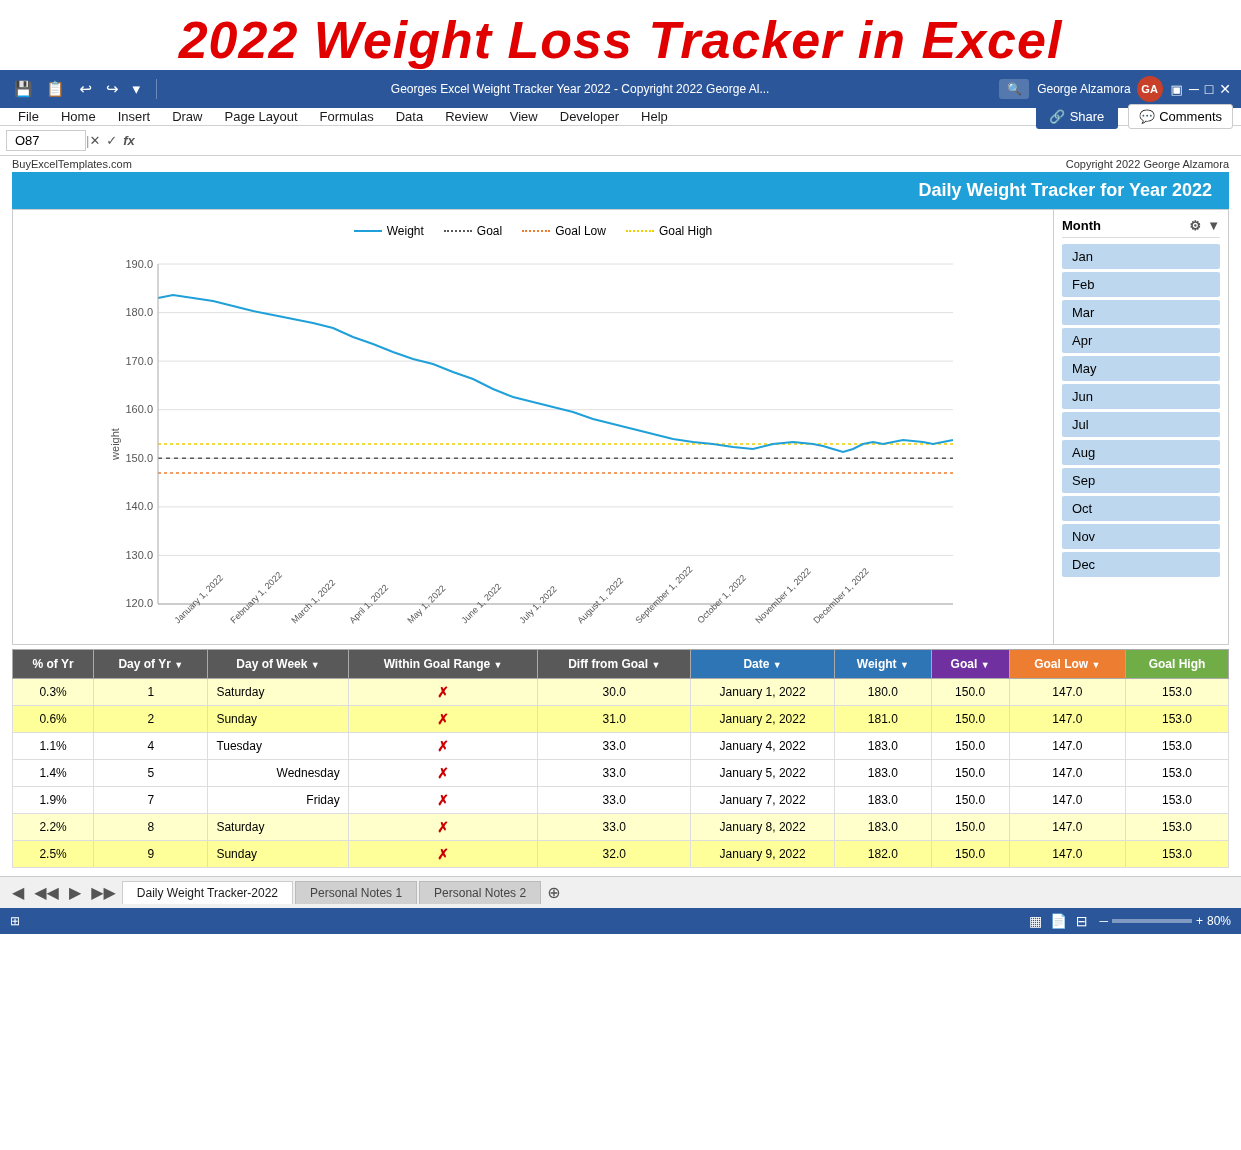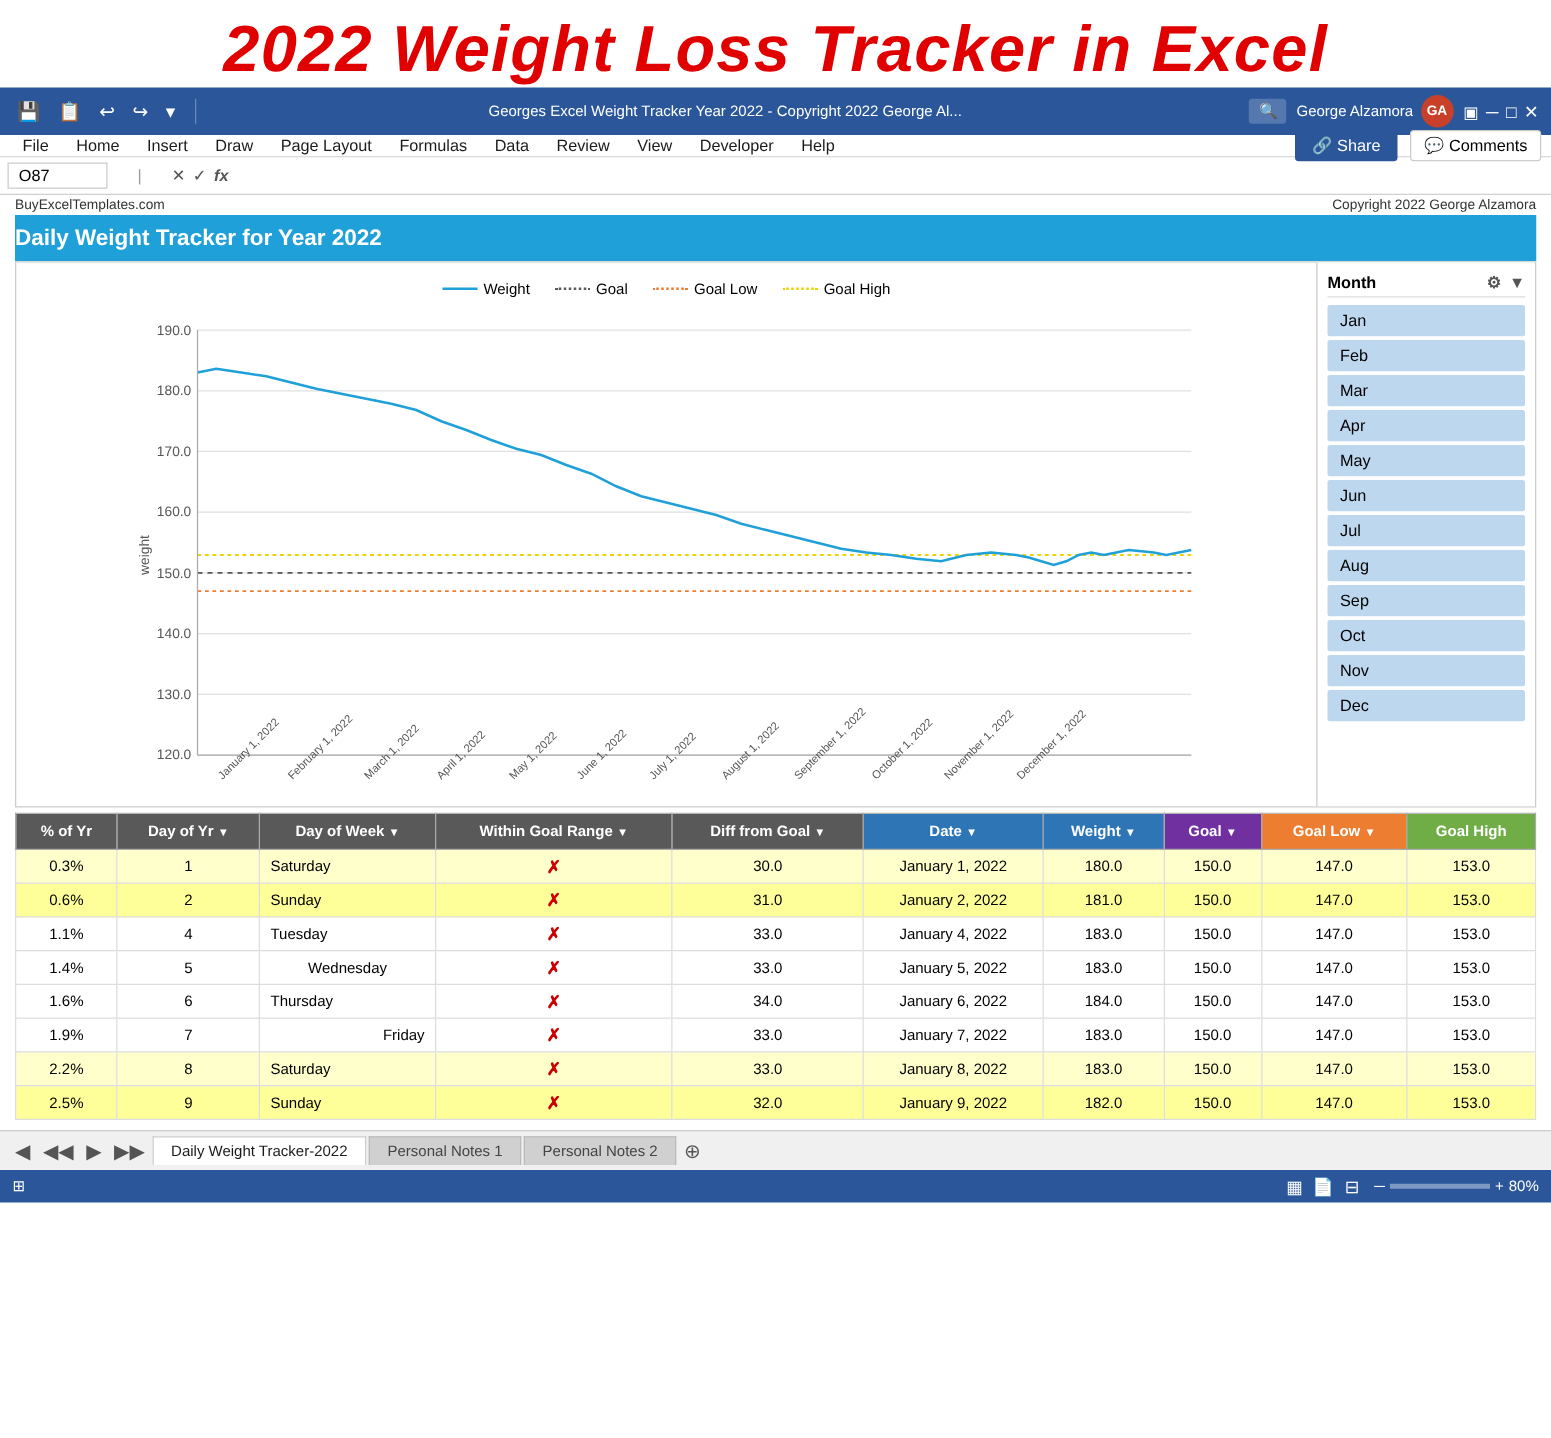--- a/index.html
+++ b/index.html
@@ -53,21 +53,21 @@
     .comments-btn { border: 1px solid #ccc; background: #fff; padding: 4px 10px; border-radius: 3px; font-size: 13px; cursor: pointer; }
 
     
     .formula-bar {
       display: flex;
       align-items: center;
       background: #fff;
       border-bottom: 1px solid #d0d0d0;
       height: 30px;
       padding: 0 6px;
-      gap: 24px;
+      gap: 0;
       font-size: 13px;
     }
     .cell-ref { border: 1px solid #ccc; padding: 2px 8px; width: 80px; font-size: 13px; }
     .formula-icons { display: flex; gap: 6px; color: #555; }
     .formula-input { flex: 1; border: none; outline: none; font-size: 13px; padding: 0 6px; }
 
     
     .watermark-bar {
       display: flex;
       justify-content: space-between;
@@ -80,24 +80,24 @@
     
     .spreadsheet-content {
       padding: 0 12px 8px 12px;
       background: #fff;
     }
 
     
     .chart-header {
       background: #1fa0d8;
       color: #fff;
-      text-align: left;
+      text-align: right;
       font-size: 18px;
       font-weight: bold;
-      padding: 8px 0;
+      padding: 8px 17px;
       margin-bottom: 0;
     }
 
     
     .chart-container {
       display: flex;
       border: 1px solid #ccc;
       background: #fff;
     }
 
@@ -450,37 +450,25 @@
     <td>33.0</td>
     <td>January 4, 2022</td>
     <td>183.0</td>
     <td>150.0</td>
     <td>147.0</td>
     <td>153.0</td>
   </tr>
           <tr style="background: rgb(255, 255, 255);">
     <td>1.4%</td>
     <td>5</td>
-    <td style="text-align:center;padding-left:8px;">Wednesday</td>
+    <td style="text-align:right;padding-left:8px;">Wednesday</td>
     <td><span class="x-mark">✗</span></td>
     <td>33.0</td>
     <td>January 5, 2022</td>
     <td>183.0</td>
-    <td>150.0</td>
-    <td>147.0</td>
-    <td>153.0</td>
-  </tr>
-          <tr style="background: rgb(255, 255, 255);">
-    <td>1.6%</td>
-    <td>6</td>
-    <td style="text-align:left;padding-left:8px;">Thursday</td>
-    <td><span class="x-mark">✗</span></td>
-    <td>34.0</td>
-    <td>January 6, 2022</td>
-    <td>184.0</td>
     <td>150.0</td>
     <td>147.0</td>
     <td>153.0</td>
   </tr>
           <tr style="background: rgb(255, 255, 255);">
     <td>1.9%</td>
     <td>7</td>
     <td style="text-align:right;padding-left:8px;">Friday</td>
     <td><span class="x-mark">✗</span></td>
     <td>33.0</td>

